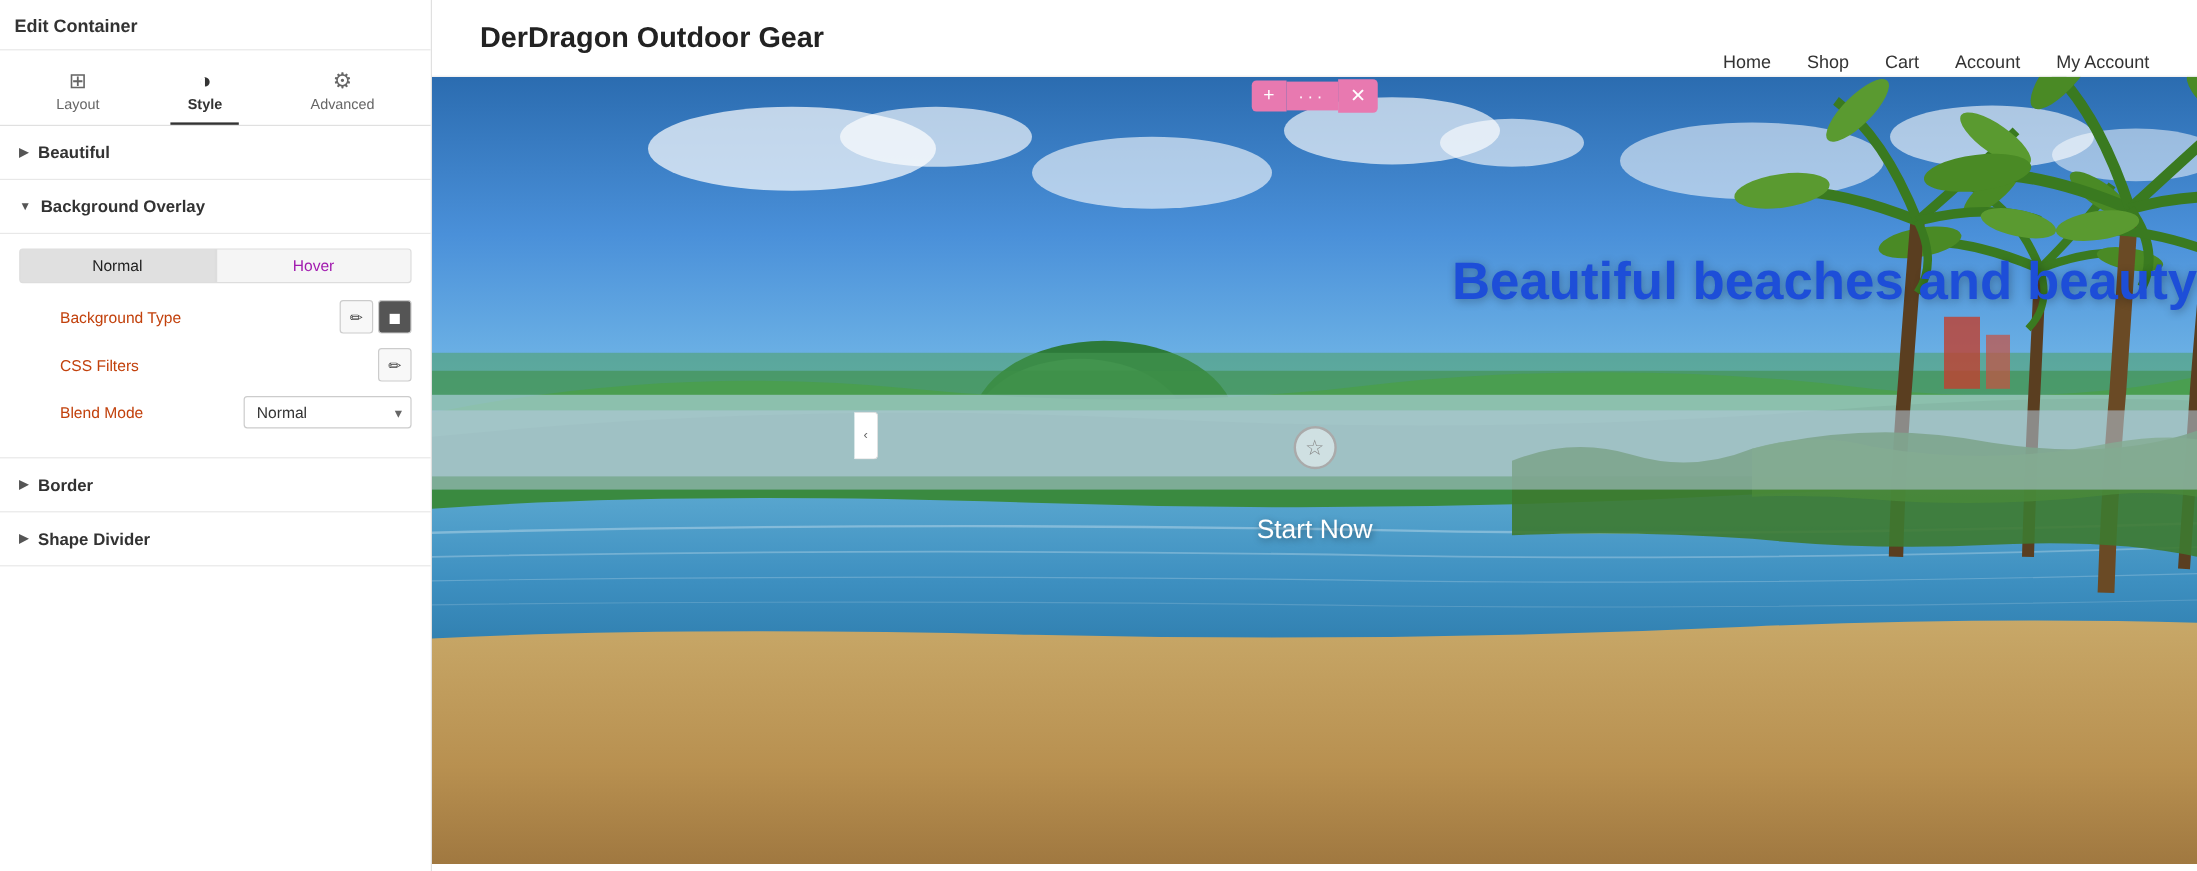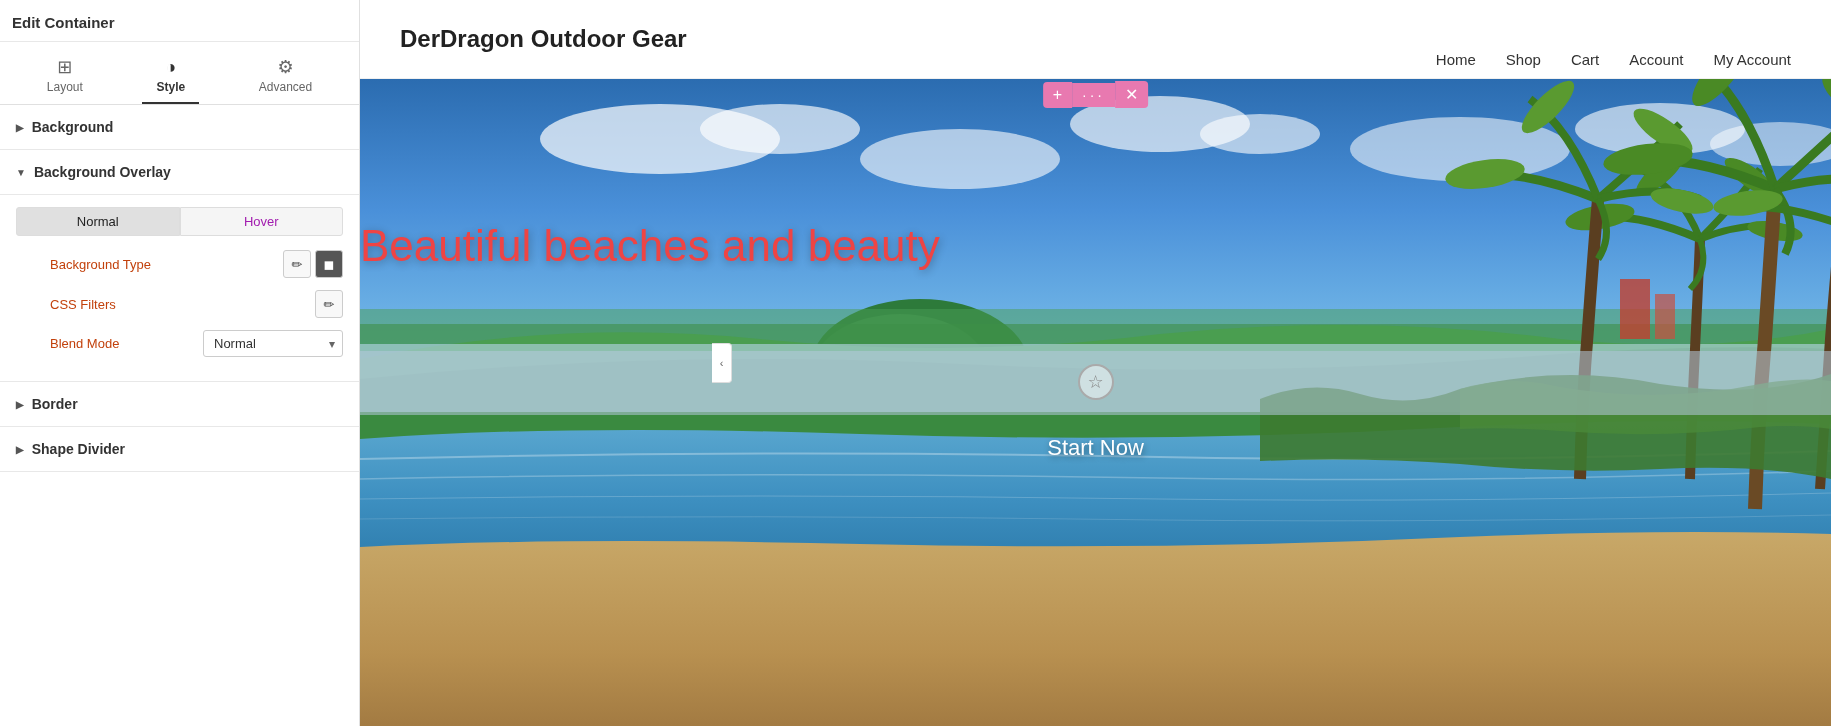--- a/index.html
+++ b/index.html
@@ -211,21 +211,21 @@
       position: relative;
       overflow: hidden;
     }
 
     
     .site-nav {
       display: flex;
       align-items: center;
       justify-content: space-between;
       padding: 0 40px;
-      height: 79px;
+      height: 64px;
       background: #fff;
       border-bottom: 1px solid #f0f0f0;
       flex-shrink: 0;
     }
 
     .site-logo {
       font-size: 24px;
       font-weight: bold;
       color: #222;
     }
@@ -299,24 +299,24 @@
       font-size: 14px;
       letter-spacing: 3px;
     }
 
     
     .hero-title {
       position: absolute;
       top: 22%;
       left: 0;
       right: 0;
-      text-align: left;
+      text-align: right;
       font-size: 44px;
-      font-weight: normal;
-      color: #ef4444;
+      font-weight: bold;
+      color: #1d4ed8;
       text-shadow: 1px 2px 8px rgba(0,0,0,0.3);
       z-index: 3;
     }
 
     
     .overlay-icon {
       position: absolute;
       top: 44%;
       left: 50%;
       transform: translateX(-50%);
@@ -363,21 +363,21 @@
       <span>Style</span>
     </div>
     <div class="tab-item">
       <span class="tab-icon">⚙</span>
       <span>Advanced</span>
     </div>
   </div>
 
   <div class="section-header">
     <span class="arrow">▶</span>
-    <span>Background</span>
+    <span>Beautiful</span>
   </div>
 
   <div class="section-header expanded">
     <span class="arrow">▼</span>
     <span>Background Overlay</span>
   </div>
 
   <div class="section-expanded">
     <div class="toggle-buttons">
       <div class="toggle-btn active">Normal</div>

